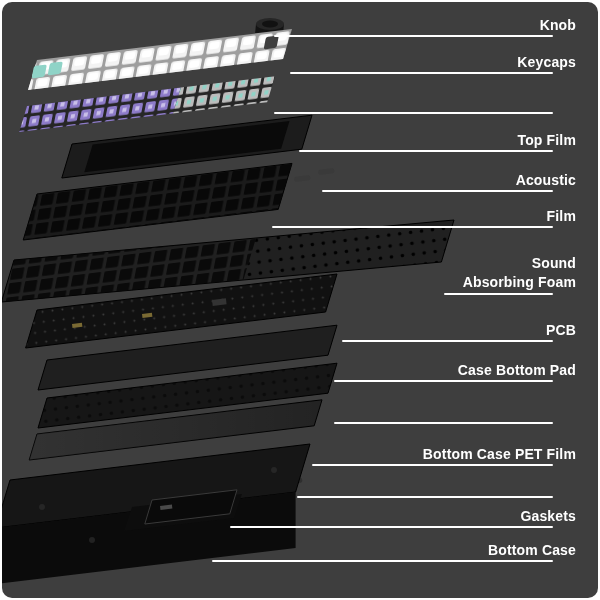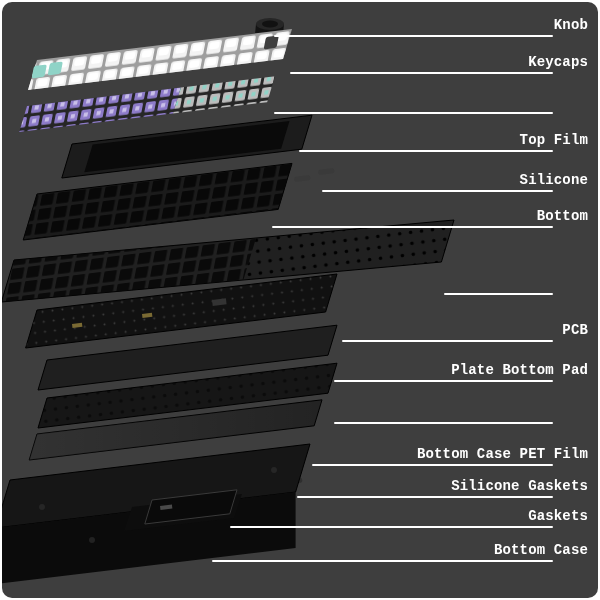--- a/index.html
+++ b/index.html
@@ -1,23 +1,23 @@
 <!DOCTYPE html>
 <html><head>
 <meta charset="utf-8">
 <style>
   html,body{margin:0;padding:0;}
   body{background:#ffffff;font-family:"Liberation Sans", sans-serif;}
   .stage{position:relative;width:600px;height:600px;background:#ffffff;overflow:hidden;}
   .panel{position:absolute;inset:2px;background:#3e3e3e;border-radius:10px;overflow:hidden;}
   .gfx{position:absolute;left:0;top:0;width:600px;height:600px;}
   .ann{
-    position:absolute;right:10px;text-align:right;color:#ffffff;
+    position:absolute;right:22px;text-align:right;color:#ffffff;
     font-weight:600;font-size:14px;line-height:1.35;letter-spacing:.15px;
-    font-family:Liberation Mono, monospace;white-space:nowrap;
+    font-family:Liberation Sans, sans-serif;white-space:nowrap;
   }
   .ann--pre{white-space:pre-line;}
   .lead{position:absolute;height:1.5px;background:#ffffff;border-radius:1px;}
 </style>
 </head>
 <body>
 
 <div class="stage">
   <div class="panel">
 
@@ -146,23 +146,24 @@
     <div class="lead" style="top:378px; left:332px; width:219px;"></div>
     <div class="lead" style="top:420px; left:332px; width:219px;"></div>
     <div class="lead" style="top:462px; left:310px; width:241px;"></div>
     <div class="lead" style="top:494px; left:295px; width:256px;"></div>
     <div class="lead" style="top:524px; left:228px; width:323px;"></div>
     <div class="lead" style="top:558px; left:210px; width:341px;"></div>
 
     <div class="ann" style="top:14px;">Knob</div>
     <div class="ann" style="top:51px;">Keycaps</div>
     <div class="ann" style="top:129px;">Top Film</div>
-    <div class="ann" style="top:169px;">Silicone</div>
-    <div class="ann" style="top:205px;">Bottom</div>
+    <div class="ann" style="top:169px;">Acoustic</div>
+    <div class="ann" style="top:205px;">Film</div>
+    <div class="ann ann--pre" style="top:252px;">Sound
+Absorbing Foam</div>
     <div class="ann" style="top:319px;">PCB</div>
-    <div class="ann" style="top:359px;">Plate Bottom Pad</div>
+    <div class="ann" style="top:359px;">Case Bottom Pad</div>
     <div class="ann" style="top:443px;padding-left:29px;">Bottom Case PET Film</div>
-    <div class="ann" style="top:475px;">Silicone Gaskets</div>
     <div class="ann" style="top:505px;">Gaskets</div>
     <div class="ann" style="top:539px;padding-left:47px;">Bottom Case</div>
 
   </div>
 </div>
 
 </body></html>

